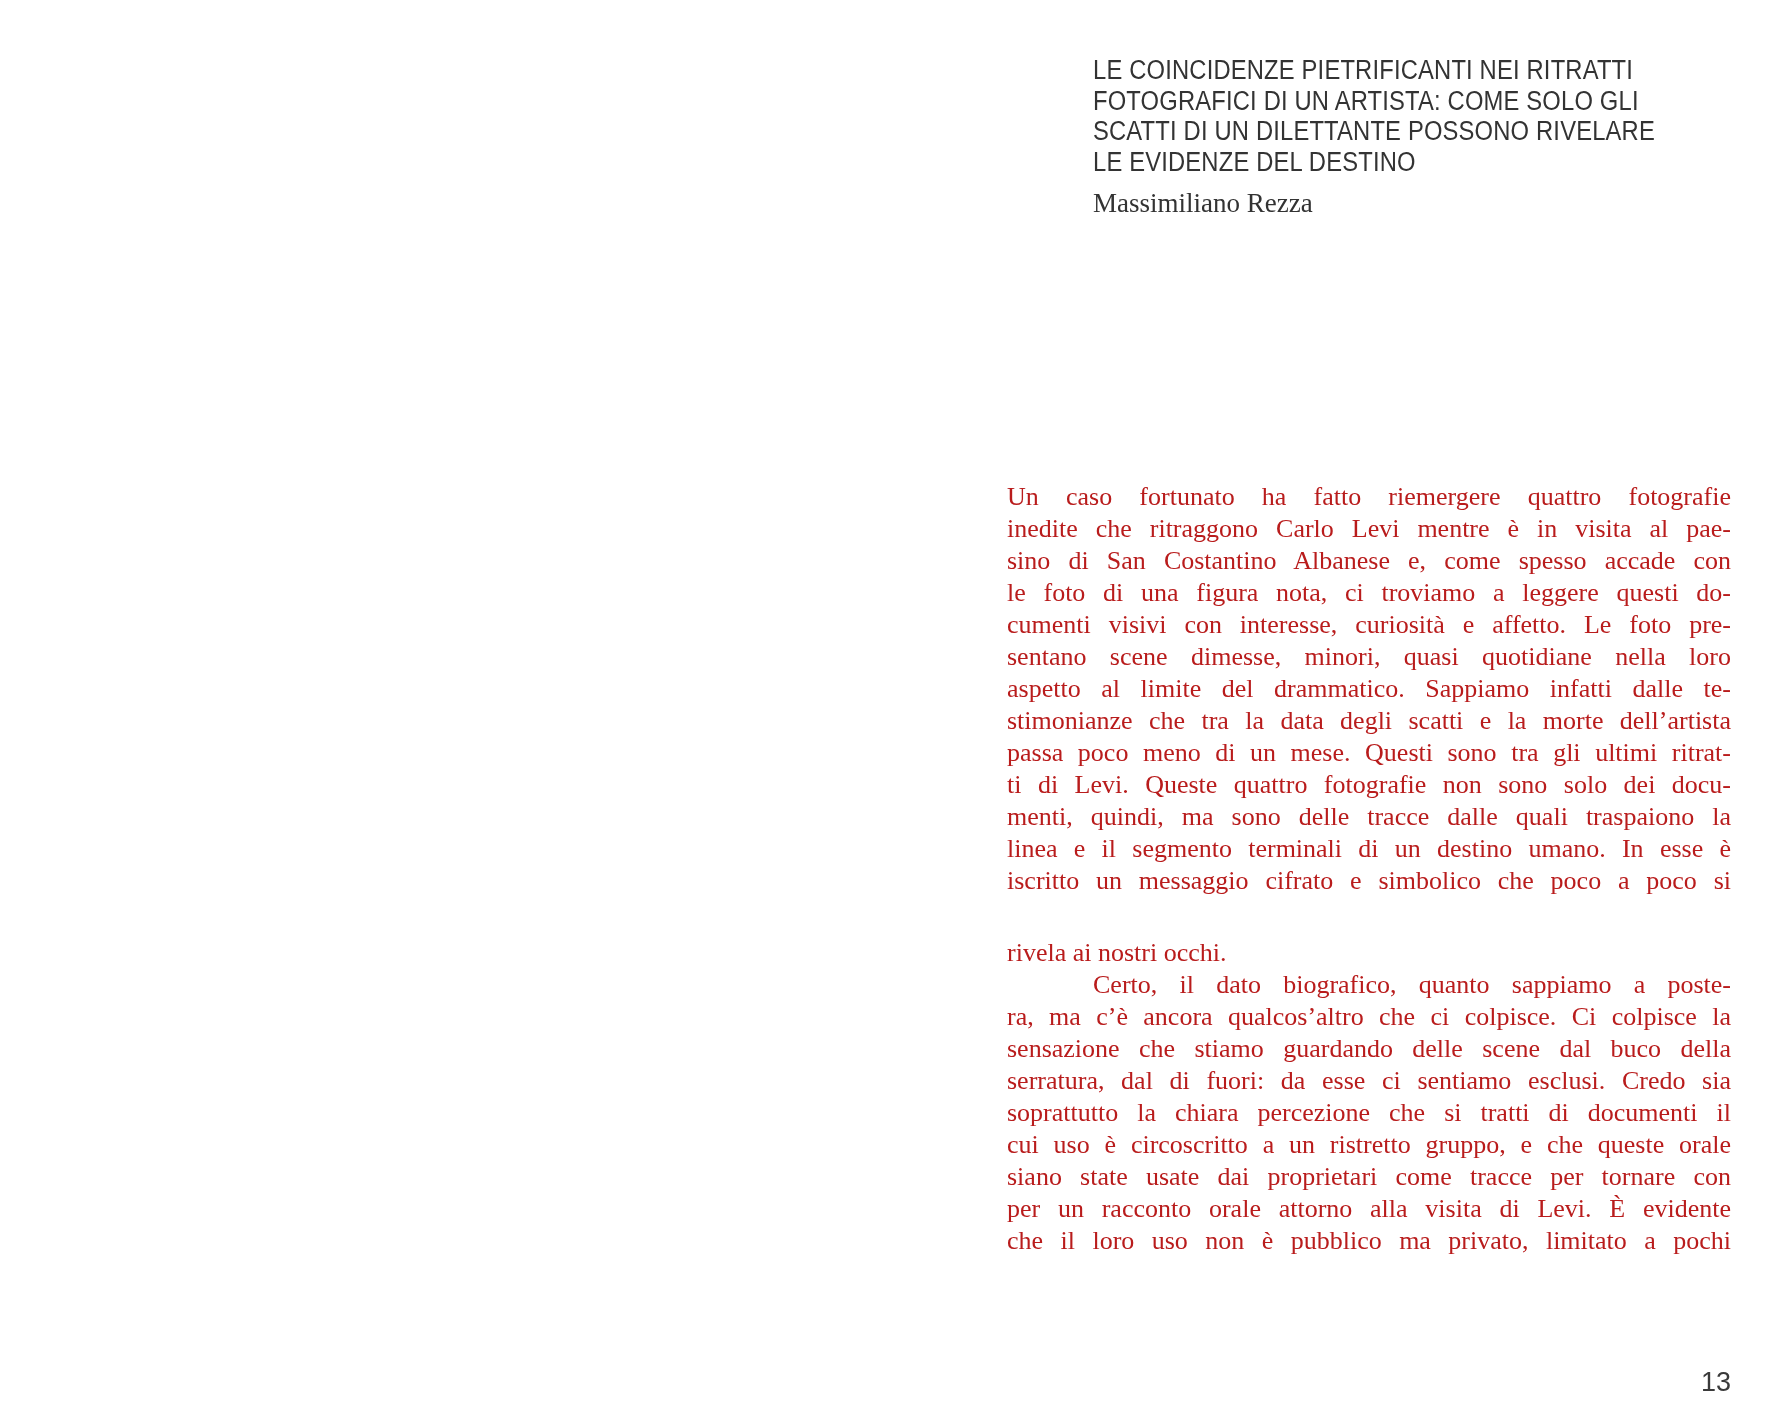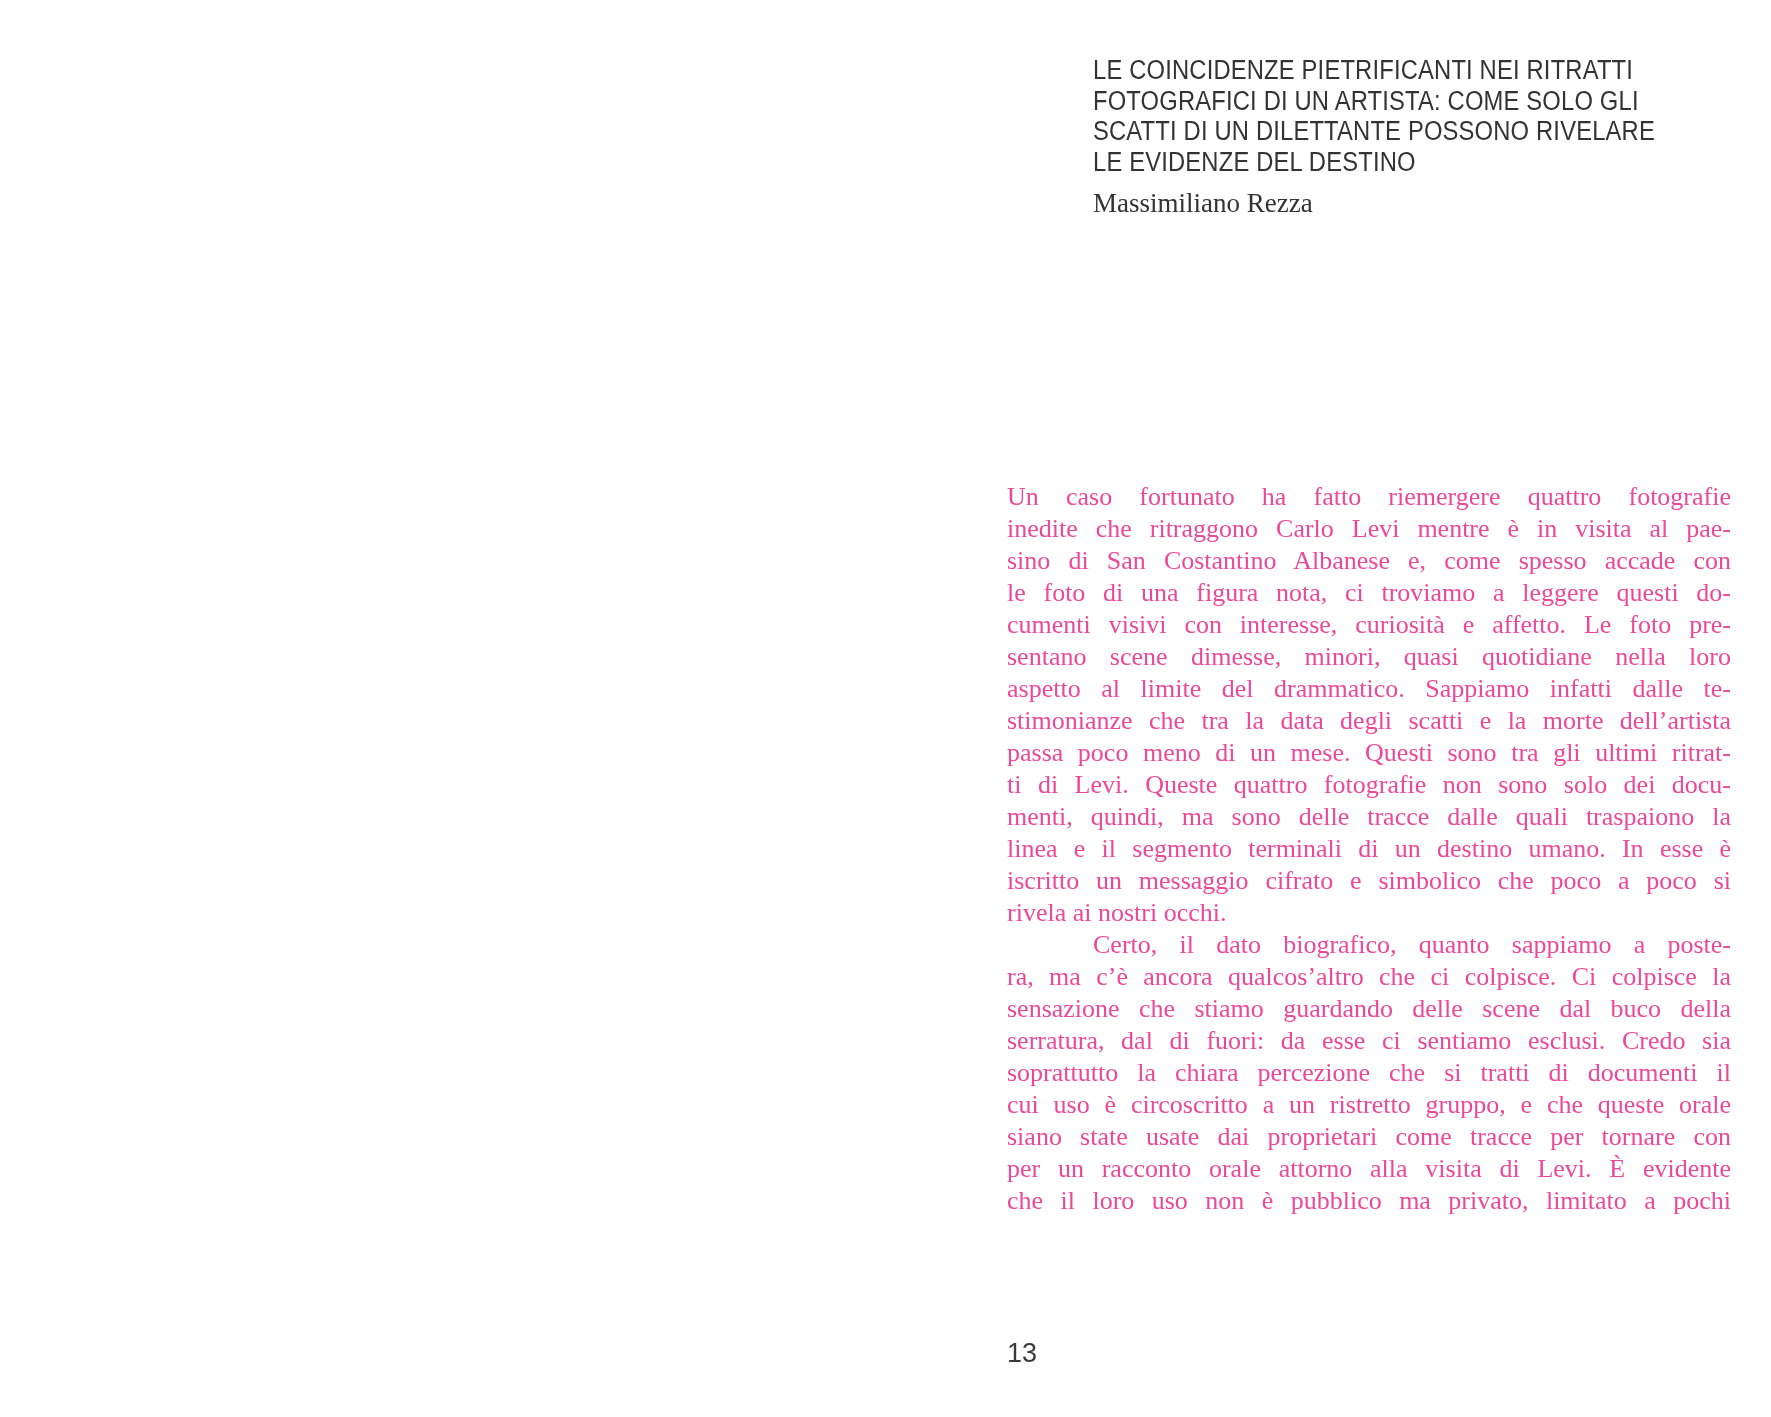--- a/index.html
+++ b/index.html
@@ -43,43 +43,44 @@
   }
   
   .body-text {
     position: absolute;
     left: 1007px;
     top: 481px;
     width: 724px;
     font-family: "Liberation Serif", serif;
     font-size: 26px;
     line-height: 32px;
-    color: #ec4899;
+    color: #b91c1c;
   }
   .line {
     height: 32px;
     text-align: justify;
     text-align-last: justify;
     white-space: normal;
     overflow: hidden;
   }
   .line.no-just {
     text-align: left;
     text-align-last: left;
+    margin-top: 40px;
   }
   .line.indent {
     text-indent: 86px;
   }
   
   .page-number {
     position: absolute;
     left: 1007px;
-    top: 1337px;
+    top: 1366px;
     width: 724px;
-    text-align: left;
+    text-align: right;
     font-family: "Liberation Sans", sans-serif;
     font-size: 27px;
     line-height: 32px;
     color: #3a3a3a;
   }
 </style>
 </head>
 <body>
 
 <div class="page">

